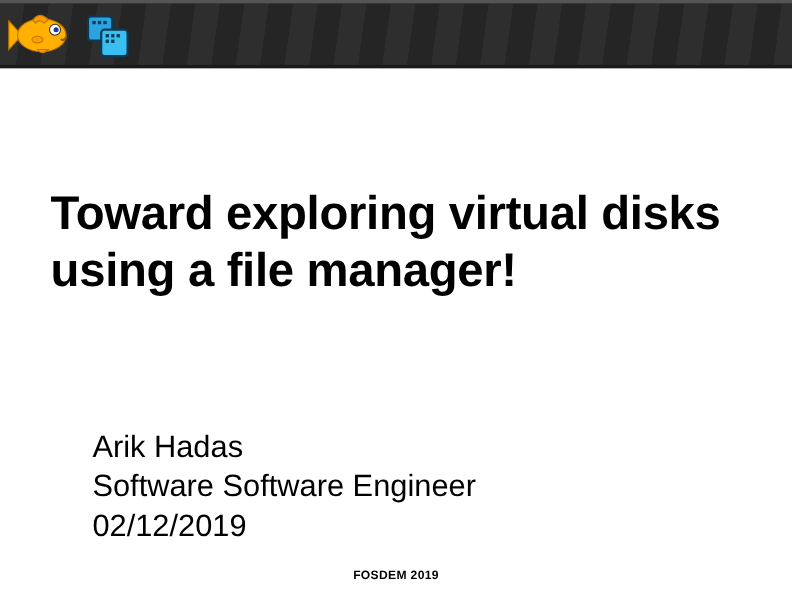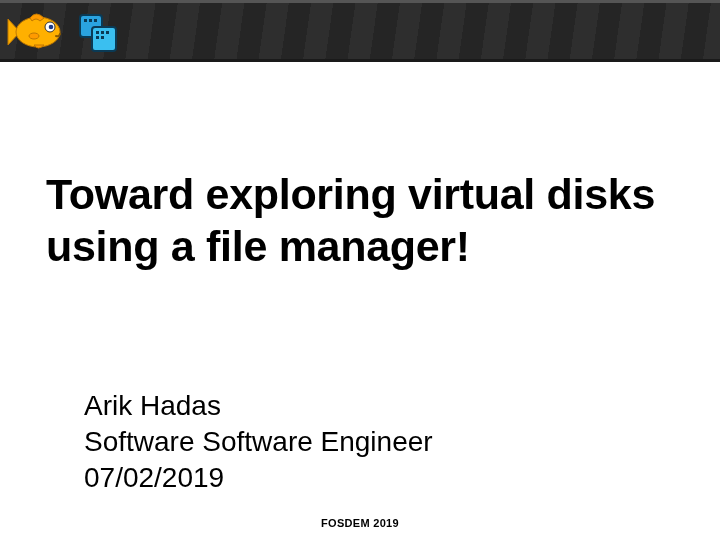--- a/index.html
+++ b/index.html
@@ -99,16 +99,16 @@
       <rect x="27" y="27" width="3" height="3" fill="#0a3a55"></rect>
     </svg>
   </div>
 </div>
 
 <div class="title">Toward exploring virtual disks using a file manager!</div>
 
 <div class="author-block">
   <div>Arik Hadas</div>
   <div>Software Software Engineer</div>
-  <div>07/02/2019</div>
+  <div>02/12/2019</div>
 </div>
 
 <div class="footer">FOSDEM 2019</div>
 
 </body></html>

